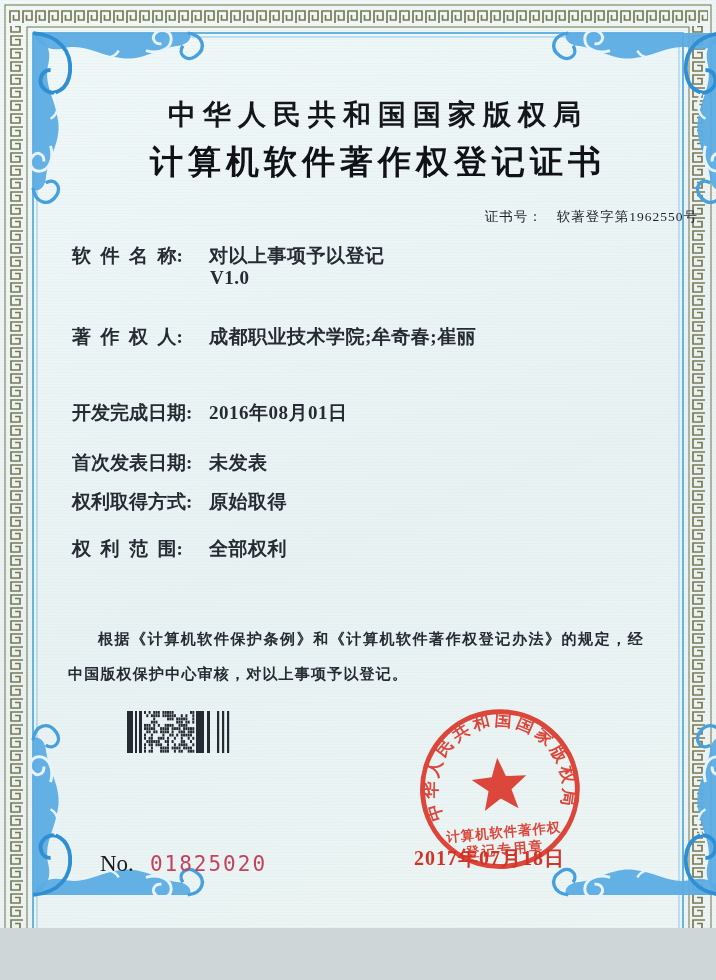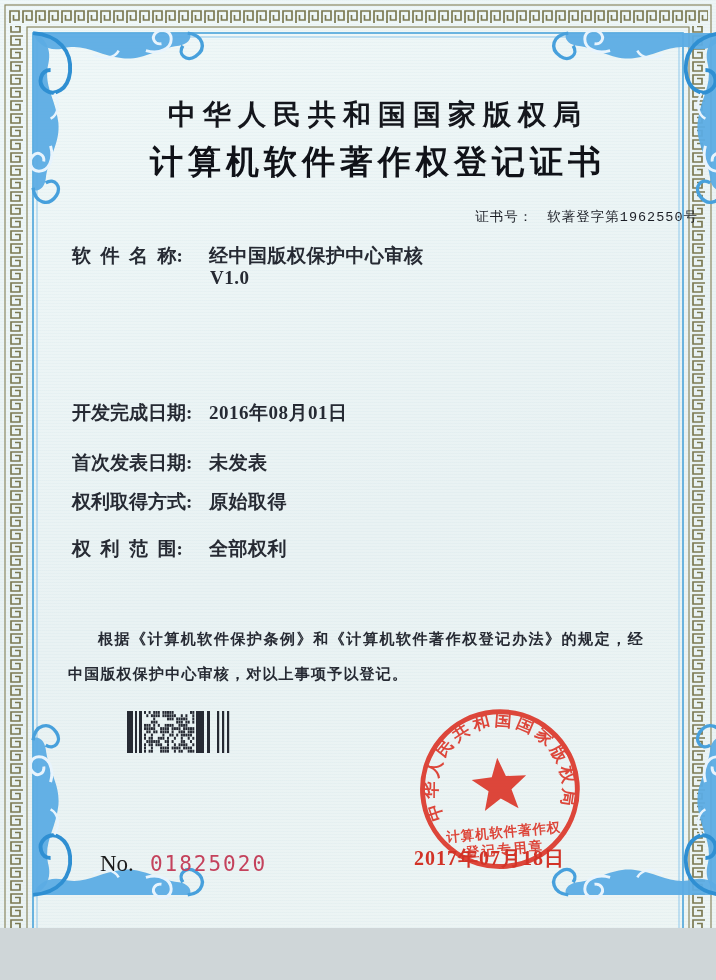--- a/index.html
+++ b/index.html
@@ -13,21 +13,21 @@
   .frame-svg{position:absolute;left:0;top:0;}
   .fl{position:absolute;width:214px;height:214px;pointer-events:none;}
   .fl.tl{left:0;top:0;}
   .fl.tr{right:0;top:0;transform:scaleX(-1);}
   .fl.bl{left:0;bottom:0;transform:scaleY(-1);}
   .fl.br{right:0;bottom:0;transform:scale(-1,-1);}
   .authority{position:absolute;top:96px;left:0;width:100%;text-align:center;
     font-size:28px;font-weight:700;letter-spacing:7px;color:#14161c;}
   .cert-title{position:absolute;top:140px;left:0;width:100%;text-align:center;
     font-size:33px;font-weight:700;letter-spacing:5px;color:#101218;}
-  .cert-no{position:absolute;top:208px;right:58px;font-size:13.5px;letter-spacing:1px;color:#1c1f27;font-family:Liberation Mono, monospace;}
+  .cert-no{position:absolute;top:208px;right:58px;font-size:13.5px;letter-spacing:1px;color:#1c1f27;}
   .cert-no .gap{display:inline-block;width:14px;}
   .row{position:absolute;left:72px;font-size:19px;font-weight:600;color:#262a33;}
   .flabel{display:inline-block;width:136px;white-space:pre;}
   .fvalue{margin-left:1px;letter-spacing:.5px;}
   .r1{top:243px;} .r1b{top:267px;left:209px;} .r2{top:324px;} .r3{top:400px;}
   .r4{top:450px;} .r5{top:489px;} .r6{top:536px;} .r7{top:574px;}
   .statement{position:absolute;left:68px;top:622px;width:576px;
     font-size:15px;font-weight:700;letter-spacing:1.2px;line-height:2.3;
     text-indent:2em;text-align:justify;color:#262a33;}
   .barcode{position:absolute;left:127px;top:711px;}
@@ -94,24 +94,27 @@
       <use href="#flourish"></use>
     </svg>
 
   <div class="authority">中华人民共和国国家版权局</div>
   <div class="cert-title">计算机软件著作权登记证书</div>
   <div class="cert-no">
     <span>证书号：</span><span class="gap"></span><span>软著登字第1962550号</span>
   </div>
 
   <div class="row r1">
-    <span class="flabel">软  件  名  称:</span><span class="fvalue">经中国版权保护中心审核</span>
+    <span class="flabel">软  件  名  称:</span><span class="fvalue">对以上事项予以登记</span>
   </div>
   <div class="row r1b fvalue">V1.0</div>
 
+  <div class="row r2">
+    <span class="flabel">著  作  权  人:</span><span class="fvalue">成都职业技术学院;牟奇春;崔丽</span>
+  </div>
   <div class="row r3">
     <span class="flabel">开发完成日期:</span><span class="fvalue">2016年08月01日</span>
   </div>
   <div class="row r5">
     <span class="flabel">权利取得方式:</span><span class="fvalue">原始取得</span>
   </div>
   <div class="row r4">
     <span class="flabel">首次发表日期:</span><span class="fvalue">未发表</span>
   </div>
   <div class="row r6">

